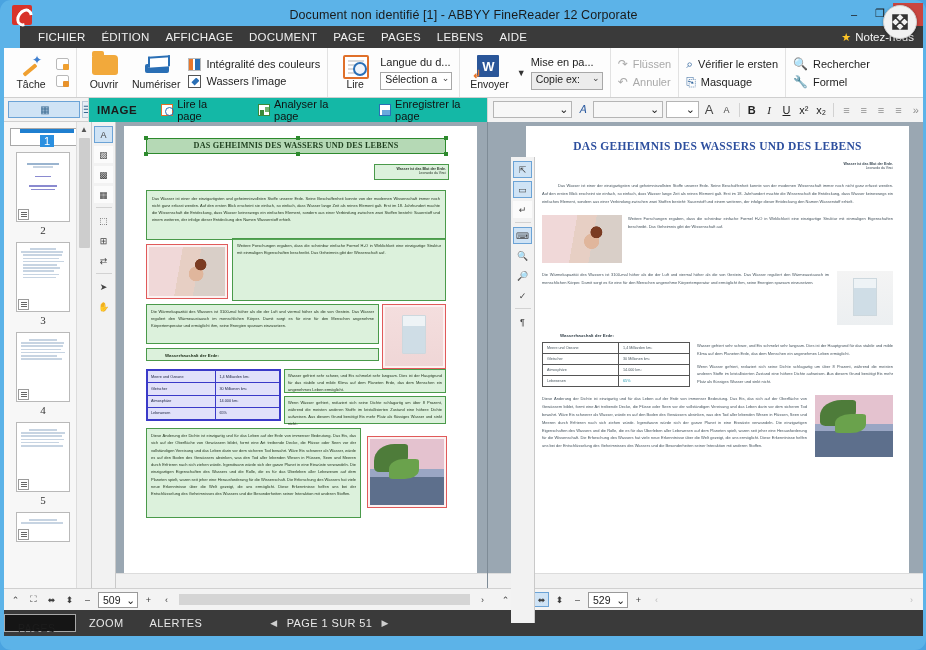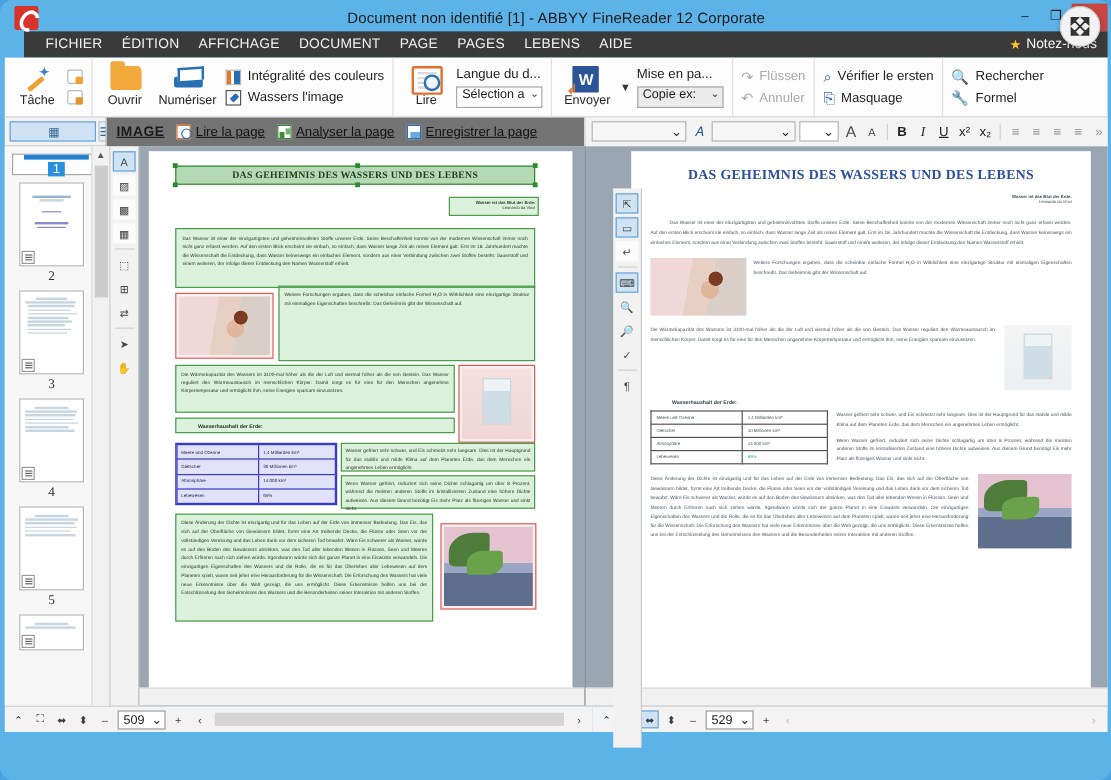--- a/index.html
+++ b/index.html
@@ -105,22 +105,22 @@
   .caret-sm{font-size:9px;color:#333;}
   .dim { color:#a9a9a9 !important; }
   .gly{font-size:12px;}
   
   .subbar { height:24px; display:flex; align-items:center; background:#f3f3f3;
             border-bottom:1px solid #cfcfcf; }
   .panetabs{display:flex;align-items:center;gap:2px;padding:0 4px;width:84px;}
   .ptab{width:18px;height:17px;border:1px solid #b9c9d8;background:#e6eef6;display:flex;
         align-items:center;justify-content:center;font-size:10px;color:#37678f;}
   .ptab.sel{background:#cfe3f5;border-color:#6ba3d6;}
-  .imgbar{flex:1;display:flex;align-items:center;gap:10px;background:#737373;height:24px;
-          border-left:1px solid #d6d6d6;padding-left:8px;text-decoration:underline;}
+  .imgbar{flex:1;display:flex;align-items:center;gap:24px;background:#14b8a6;height:24px;
+          border-left:1px solid #d6d6d6;padding-left:8px;}
   .imgbar .ttl{font-weight:bold;font-size:11.5px;letter-spacing:.5px;color:#1b1b1b;}
   .linkitem{display:flex;align-items:center;gap:4px;font-size:11px;color:#111;}
   .mini-ic{width:12px;height:12px;border:1px solid #9aa; background:#fff; position:relative;flex:0 0 auto;}
   .mi-read{background:#fff;border-color:#e0702a;}
   .mi-read:after{content:"";position:absolute;left:3px;top:2px;width:7px;height:7px;border:1.5px solid #2a6fb5;border-radius:50%;}
   .mi-an{background:#fff;border-color:#3a8a3a;}
   .mi-an:after{content:"";position:absolute;left:1px;top:5px;width:4px;height:5px;background:#3a8a3a;box-shadow:5px -3px 0 #6fb36f;}
   .mi-sv{background:#fff;border-color:#2a6fb5;}
   .mi-sv:after{content:"";position:absolute;left:2px;top:5px;width:8px;height:5px;background:#6aa9dd;}
   .txtbar{width:436px;display:flex;align-items:center;gap:3px;background:#f3f3f3;
@@ -694,14 +694,24 @@
         <span>529</span>
         <span class="cv">⌄</span>
       </div>
       <div class="zb">+</div>
       <div class="zb" style="color:#bbb">‹</div>
       <div class="htrack" style="background:transparent"></div>
       <div class="zb" style="color:#bbb">›</div>
     </div>
   </div>
 
+  <div class="statusbar">
+    <div class="sbtab sel">PAGES</div>
+    <div class="sbtab">ZOOM</div>
+    <div class="sbtab">ALERTES</div>
+    <div class="pagenav">
+      <span class="arw">◀</span>
+      <span>PAGE 1 SUR 51</span>
+      <span class="arw">▶</span>
+    </div>
+  </div>
 
 </div>
 
 </body></html>

